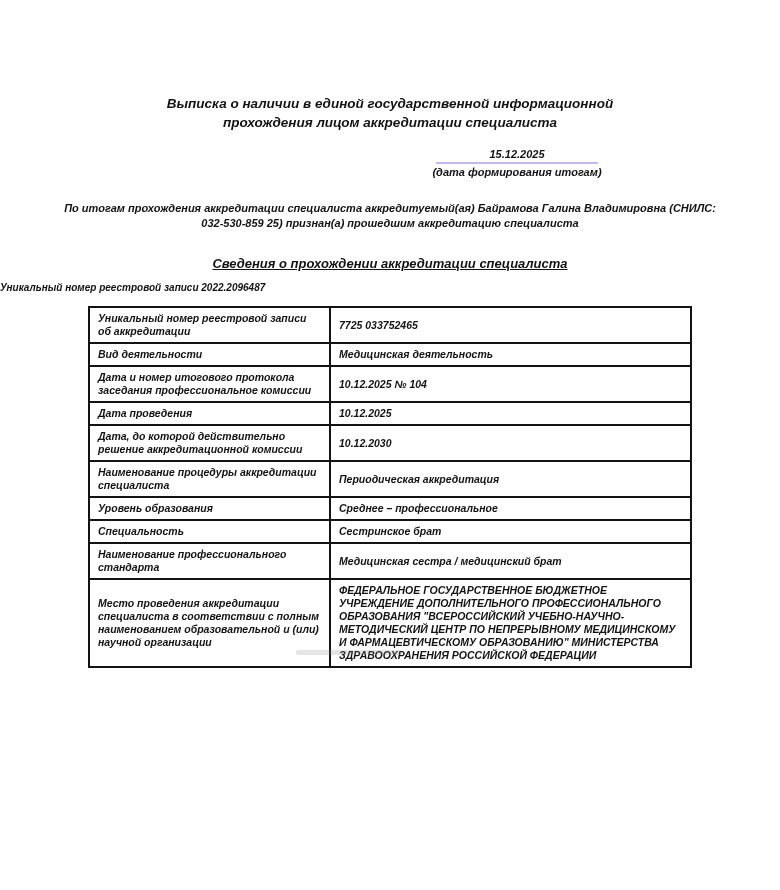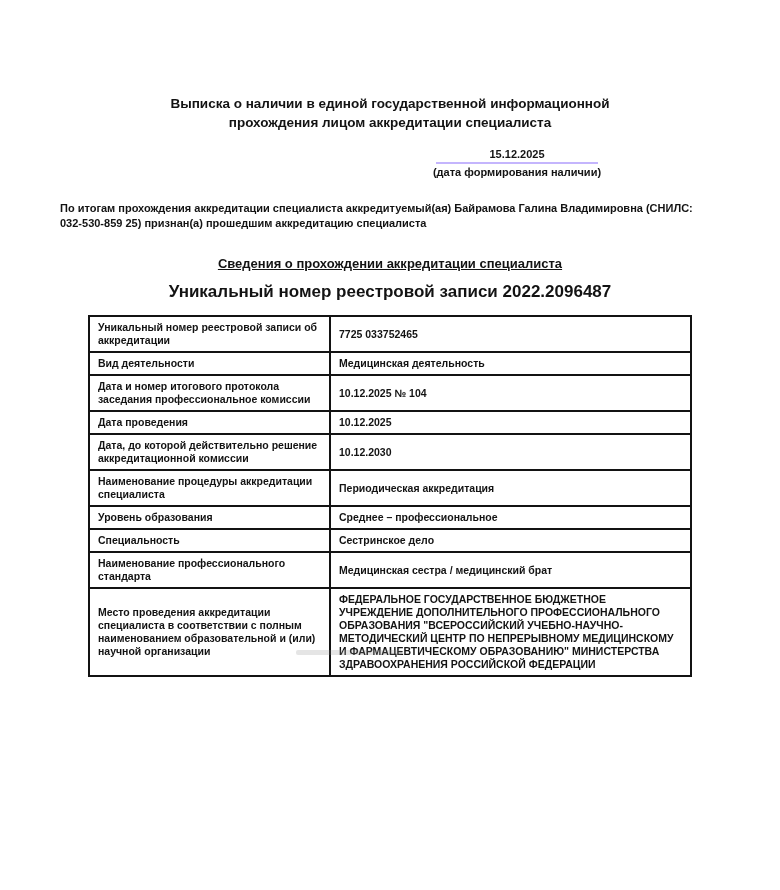--- a/index.html
+++ b/index.html
@@ -3,20 +3,21 @@
 <meta charset="utf-8">
 <style>
   html, body { margin: 0; padding: 0; background: #e8e8e8; }
   .page {
     position: relative;
     width: 780px;
     height: 890px;
     margin: 0 auto;
     background: #ffffff;
     font-family: "Liberation Sans", sans-serif;
+    font-style: italic;
     font-weight: bold;
     color: #131313;
     overflow: hidden;
   }
   .title {
     padding-top: 94px;
     text-align: center;
     font-size: 13.5px;
     line-height: 19px;
   }
@@ -34,33 +35,33 @@
   }
   .date-caption {
     display: block;
     margin-top: 2px;
     line-height: 13px;
     white-space: nowrap;
   }
   .intro {
     margin: 22px auto 0;
     max-width: 660px;
+    text-align: center;
     font-size: 11px;
     line-height: 15px;
   }
   .section-heading {
     margin-top: 25px;
     text-align: center;
     font-size: 13px;
     text-decoration: underline;
   }
   .registry-heading {
     margin-top: 11px;
-    text-align: center;
-    font-size: 17px;
+    font-size: 10px;
   }
   table.acc-table {
     margin: 13px auto 0;
     width: 604px;
     border-collapse: collapse;
     table-layout: fixed;
   }
   table.acc-table td {
     border: 2px solid #131313;
     vertical-align: middle;
@@ -86,21 +87,21 @@
 
 <div class="page">
 
   <div class="title">
     <div>Выписка о наличии в единой государственной информационной</div>
     <div>прохождения лицом аккредитации специалиста</div>
   </div>
 
   <div class="date-block">
     <span class="date-value">15.12.2025</span>
-    <span class="date-caption">(дата формирования наличии)</span>
+    <span class="date-caption">(дата формирования итогам)</span>
   </div>
 
   <div class="intro">
     <div>По итогам прохождения аккредитации специалиста аккредитуемый(ая) Байрамова Галина Владимировна (СНИЛС:</div>
     <div>032-530-859 25) признан(а) прошедшим аккредитацию специалиста</div>
   </div>
 
   <div class="section-heading">Сведения о прохождении аккредитации специалиста</div>
 
   <div class="registry-heading">Уникальный номер реестровой записи 2022.2096487</div>
@@ -130,21 +131,21 @@
       <tr>
         <td class="cell-label">Наименование процедуры аккредитации специалиста</td>
         <td class="cell-value">Периодическая аккредитация</td>
       </tr>
       <tr>
         <td class="cell-label">Уровень образования</td>
         <td class="cell-value">Среднее – профессиональное</td>
       </tr>
       <tr>
         <td class="cell-label">Специальность</td>
-        <td class="cell-value">Сестринское дело</td>
+        <td class="cell-value">Сестринское брат</td>
       </tr>
       <tr>
         <td class="cell-label">Наименование профессионального стандарта</td>
         <td class="cell-value">Медицинская сестра / медицинский брат</td>
       </tr>
       <tr>
         <td class="cell-label">Место проведения аккредитации специалиста в соответствии с полным наименованием образовательной и (или) научной организации</td>
         <td class="cell-value">ФЕДЕРАЛЬНОЕ ГОСУДАРСТВЕННОЕ БЮДЖЕТНОЕ УЧРЕЖДЕНИЕ ДОПОЛНИТЕЛЬНОГО ПРОФЕССИОНАЛЬНОГО ОБРАЗОВАНИЯ "ВСЕРОССИЙСКИЙ УЧЕБНО-НАУЧНО-МЕТОДИЧЕСКИЙ ЦЕНТР ПО НЕПРЕРЫВНОМУ МЕДИЦИНСКОМУ И ФАРМАЦЕВТИЧЕСКОМУ ОБРАЗОВАНИЮ" МИНИСТЕРСТВА ЗДРАВООХРАНЕНИЯ РОССИЙСКОЙ ФЕДЕРАЦИИ</td>
       </tr>
     </tbody>

